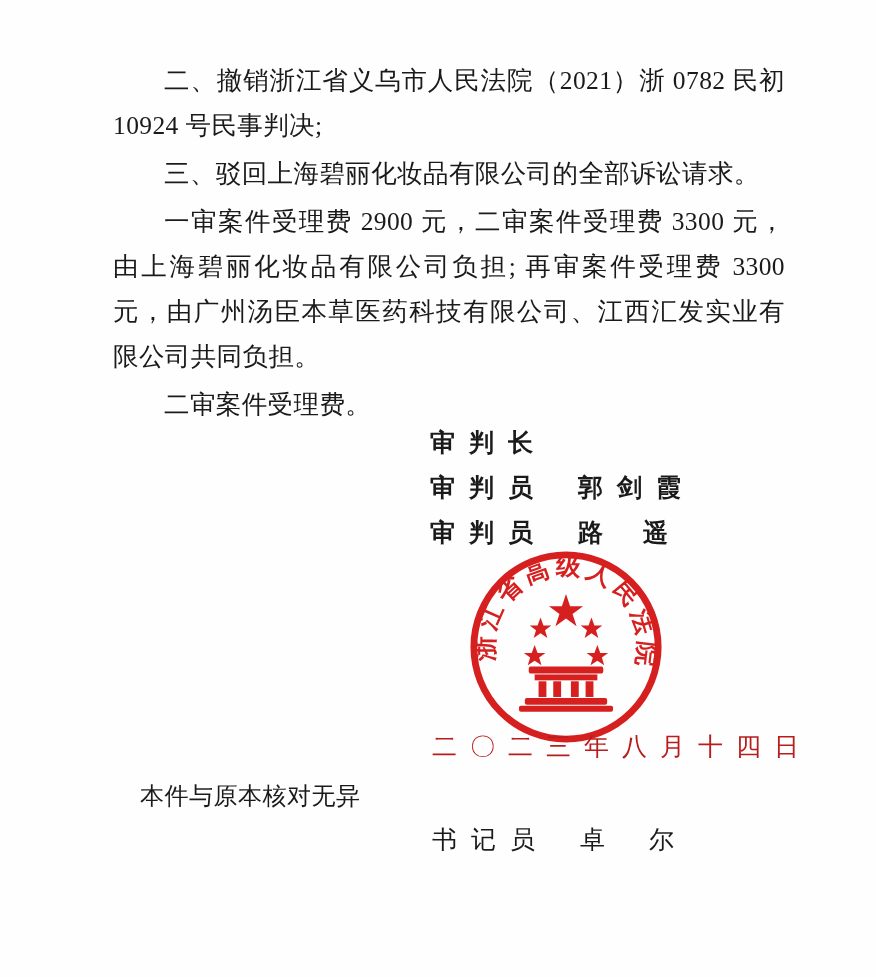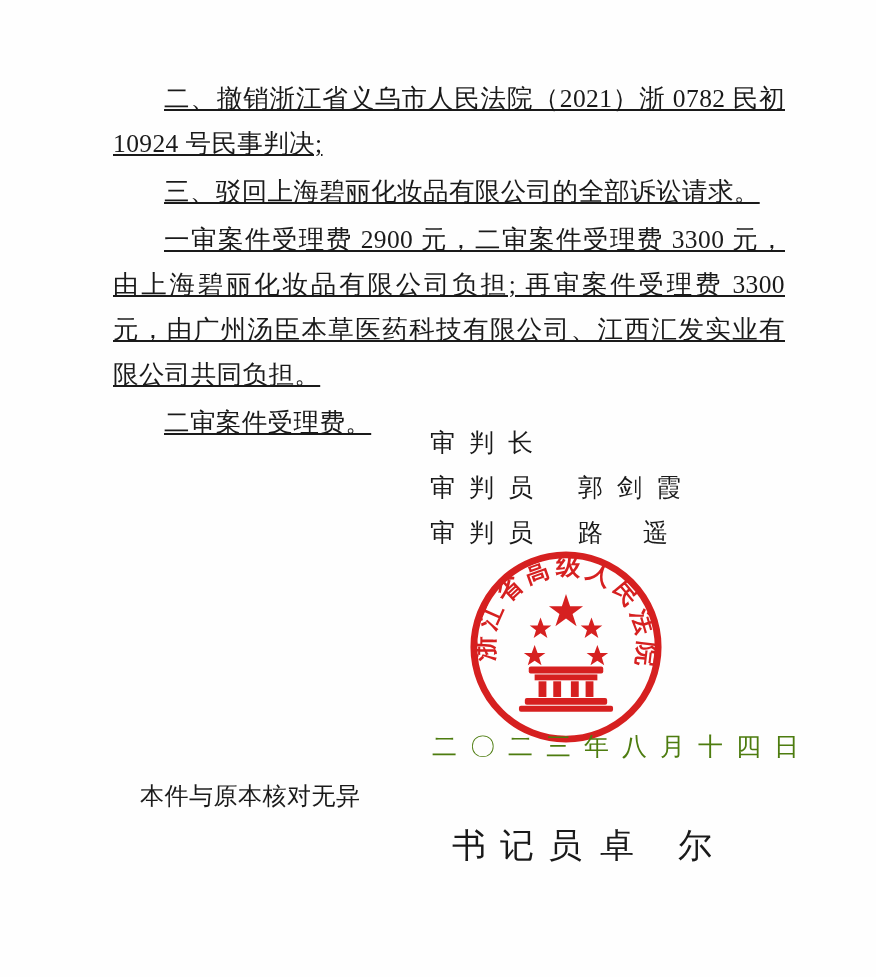--- a/index.html
+++ b/index.html
@@ -19,23 +19,22 @@
   .page {
     position: relative;
     width: 876px;
     height: 977px;
     background: #fefefe;
   }
 
   .body-text {
     position: absolute;
     left: 113px;
-    top: 76px;
+    top: 58px;
     width: 672px;
-    text-decoration: underline;
   }
 
   .para {
     font-size: 25.5px;
     line-height: 45px;
     text-align: justify;
     text-justify: inter-ideograph;
     letter-spacing: 0.4px;
     margin: 0 0 0 0;
   }
@@ -45,20 +44,21 @@
   .para + .para {
     margin-top: 3px;
   }
 
   
   .sig-block {
     position: absolute;
     left: 430px;
     top: 420px;
     width: 300px;
+    font-weight: bold;
   }
   .sig-line {
     font-size: 25px;
     line-height: 45px;
     display: flex;
     white-space: nowrap;
   }
   .sig-role {
     display: inline-block;
     width: 148px;
@@ -83,37 +83,37 @@
     pointer-events: none;
   }
 
   .seal-date {
     position: absolute;
     left: 432px;
     top: 730px;
     font-size: 25px;
     letter-spacing: 13px;
     white-space: nowrap;
-    color: #4d7c0f;
+    color: #b91c1c;
   }
 
   .verify-note {
     position: absolute;
     left: 113px;
     top: 780px;
     font-size: 24px;
     letter-spacing: 0.5px;
     margin-left: 27px;
   }
 
   .clerk-line {
     position: absolute;
-    left: 452px;
+    left: 432px;
     top: 823px;
-    font-size: 34px;
+    font-size: 25px;
     display: flex;
     white-space: nowrap;
     font-family: Liberation Mono, monospace;
   }
   .clerk-role {
     display: inline-block;
     width: 148px;
     letter-spacing: 14px;
   }
   .clerk-name {

